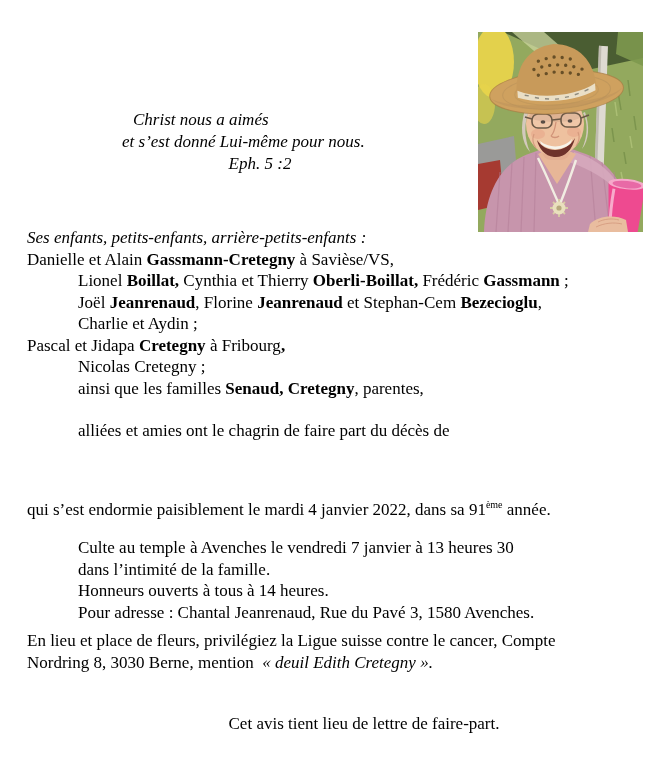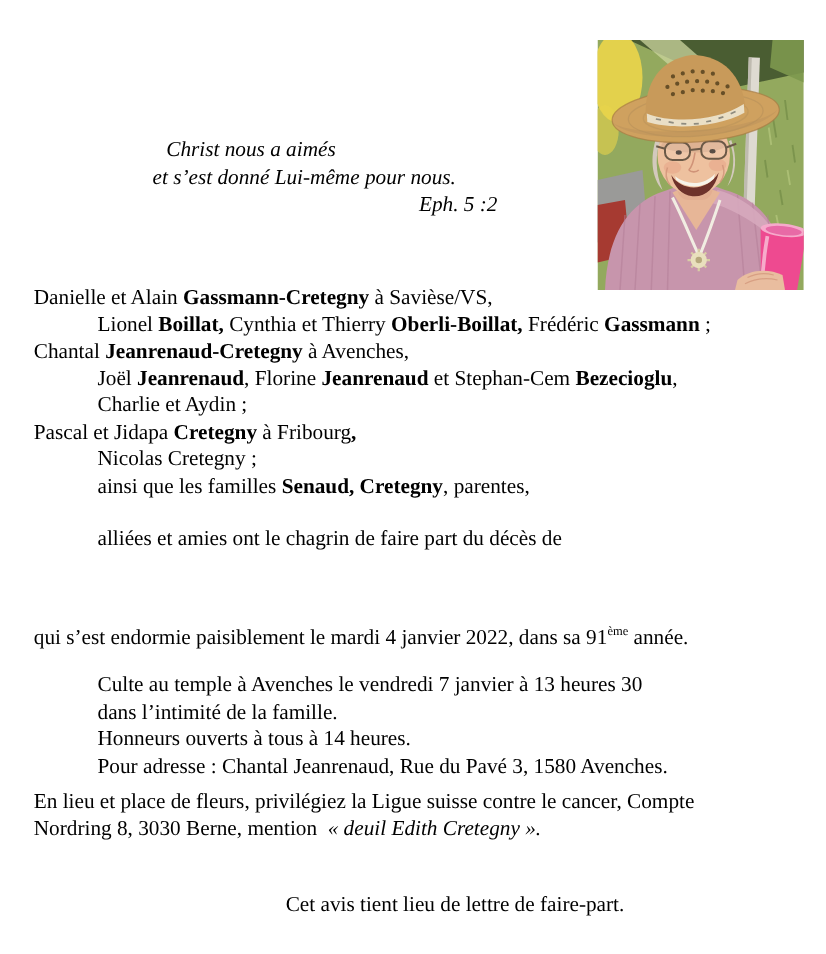--- a/index.html
+++ b/index.html
@@ -14,21 +14,21 @@
   }
   .line{line-height:21.5px;white-space:pre-wrap;}
   .indent{padding-left:51px;}
   .b{font-weight:bold;}
   .i{font-style:italic;}
   .sup{vertical-align:super;font-size:10px;line-height:0;}
 
   .epigraph{position:absolute;left:122px;top:109px;width:278px;font-style:italic;}
   .epigraph .line{line-height:22px;}
   .epigraph [data-bind-lines] .line:first-child{padding-left:11px;}
-  .epigraph .ref{text-align:right;padding-right:2px;line-height:22px;}
+  .epigraph .ref{text-align:center;padding-right:2px;line-height:22px;}
 
   .photo{position:absolute;left:478px;top:32px;width:165px;height:200px;margin:0;}
   .photo svg{display:block;}
 
   .family{position:absolute;left:27px;top:227px;width:600px;}
   .family .line:nth-child(9){margin-top:21px;}
 
   .title{
     position:absolute;left:5px;top:453px;width:612px;margin:0;
     text-align:center;font-size:21px;font-weight:bold;line-height:26px;
@@ -138,23 +138,23 @@
         <ellipse cx="146.5" cy="152" rx="18.5" ry="5.2" fill="#f6aacb"></ellipse>
         <ellipse cx="146.5" cy="152.4" rx="14.5" ry="3.6" fill="#e86aa6"></ellipse>
         <path d="M134,158 C133,172 133,186 134,198" stroke="#f9c3d9" stroke-width="3" opacity="0.8" fill="none"></path>
       </g>
       <path d="M112,192 C120,184 136,182 148,188 L150,200 L110,200 Z" fill="#e9bd9f"></path>
       <path d="M120,190 C126,187 134,186 141,188 M118,195 C126,191 136,190 144,192" stroke="#d09378" stroke-width="1" fill="none" opacity="0.7"></path>
     </svg>
   </figure>
 
   <div class="family" data-bind-lines="family.lines">
+      <div class="line"><span class="i">Ses enfants, petits-enfants, arrière-petits-enfants :</span></div>
       <div class="line"><span>Danielle et Alain </span><span class="b">Gassmann-Cretegny</span><span> à Savièse/VS,</span></div>
       <div class="line indent"><span>Lionel </span><span class="b">Boillat,</span><span> Cynthia et Thierry </span><span class="b">Oberli-Boillat,</span><span> Frédéric </span><span class="b">Gassmann</span><span> ;</span></div>
-      <div class="line"><span>Chantal </span><span class="b">Jeanrenaud-Cretegny</span><span> à Avenches,</span></div>
       <div class="line indent"><span>Joël </span><span class="b">Jeanrenaud</span><span>, Florine </span><span class="b">Jeanrenaud</span><span> et Stephan-Cem </span><span class="b">Bezecioglu</span><span>,</span></div>
       <div class="line indent"><span>Charlie et Aydin ;</span></div>
       <div class="line"><span>Pascal et Jidapa </span><span class="b">Cretegny</span><span> à Fribourg</span><span class="b">,</span></div>
       <div class="line indent"><span>Nicolas Cretegny ;</span></div>
       <div class="line indent"><span>ainsi que les familles </span><span class="b">Senaud, Cretegny</span><span>, parentes,</span></div>
       <div class="line indent"><span>alliées et amies ont le chagrin de faire part du décès de</span></div>
     </div>
 
 
   <div class="death" data-bind-lines="death.lines">

